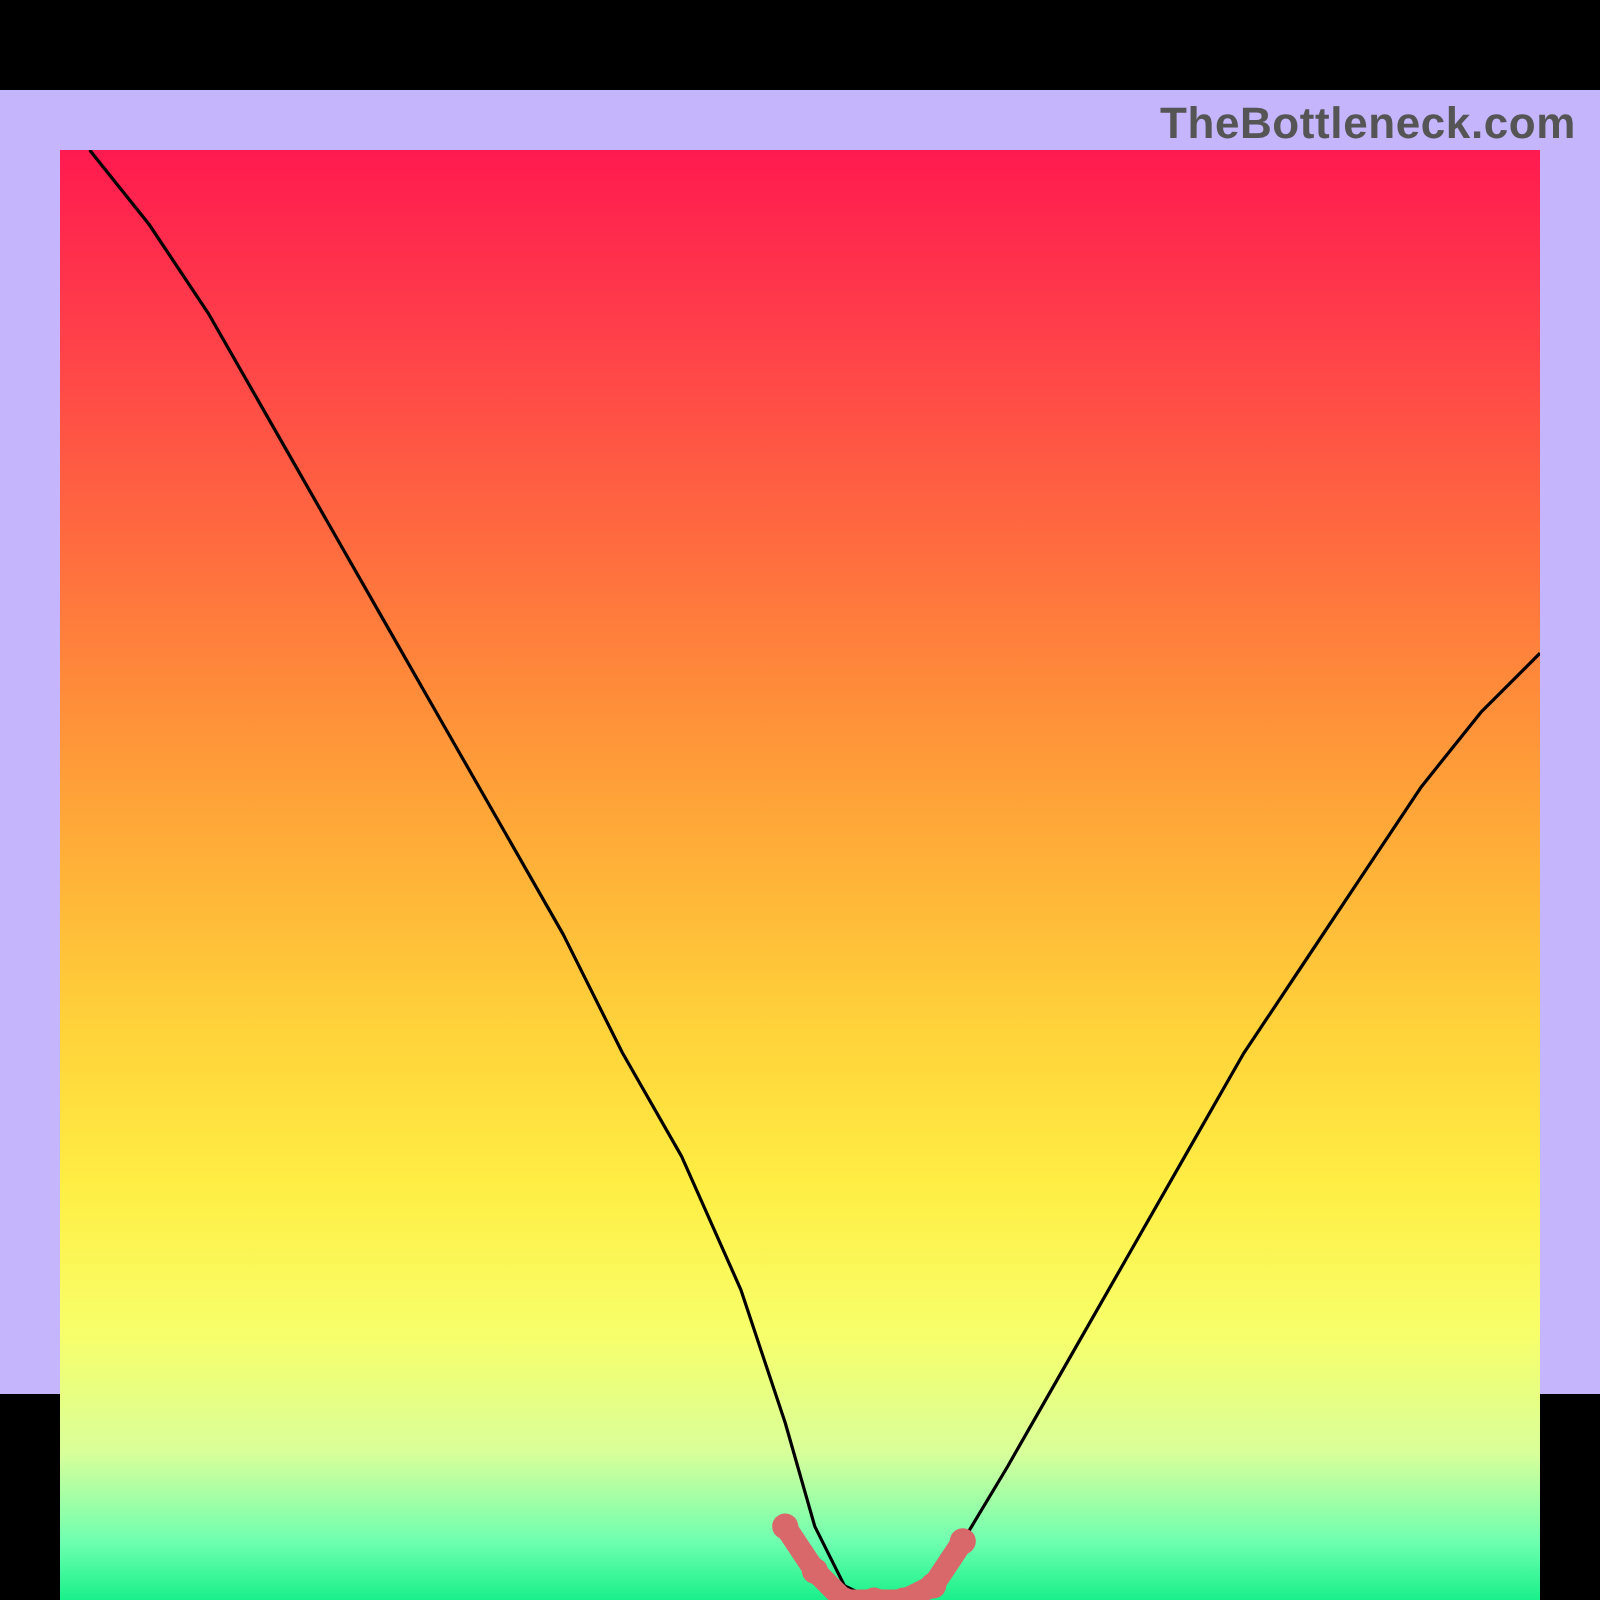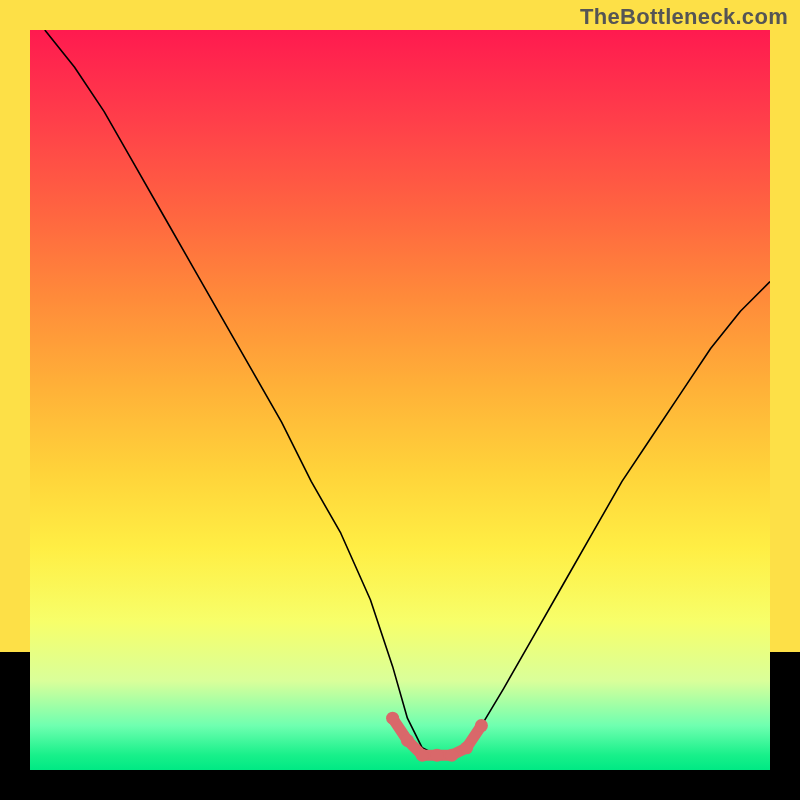--- a/index.html
+++ b/index.html
@@ -8,21 +8,22 @@
     background: #000;
     width: 800px;
     height: 800px;
     overflow: hidden;
     font-family: Arial, Helvetica, sans-serif;
   }
   .frame {
     position: relative;
     width: 800px;
     height: 652px;
-    background: #fde047;
+    background: #c4b5fd;
+    margin-top: 45px;
   }
   .watermark {
     position: absolute;
     top: 4px;
     right: 12px;
     color: #555;
     font-size: 22px;
     font-weight: 600;
     letter-spacing: 0.3px;
     z-index: 10;

